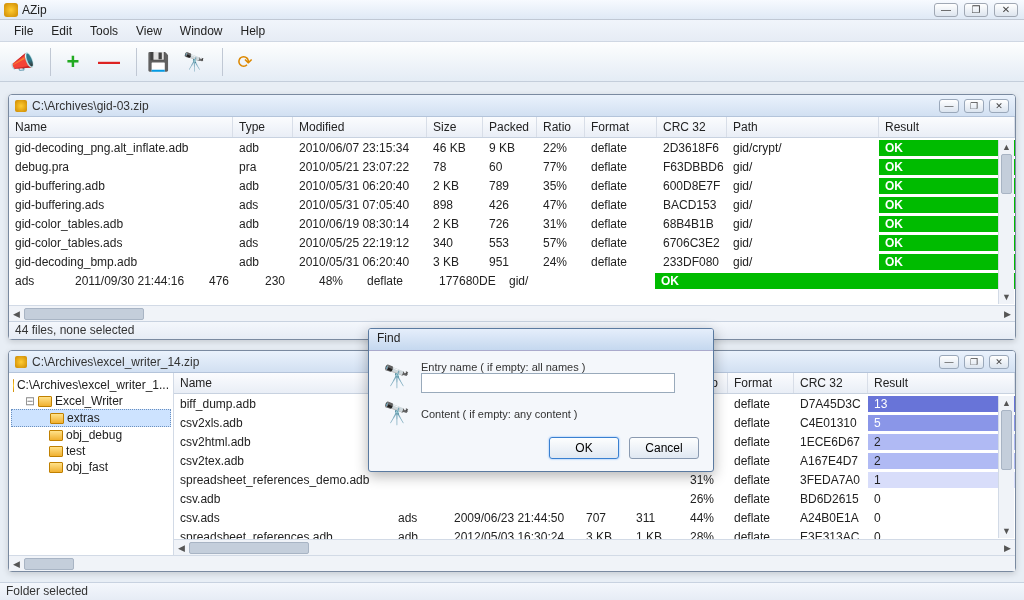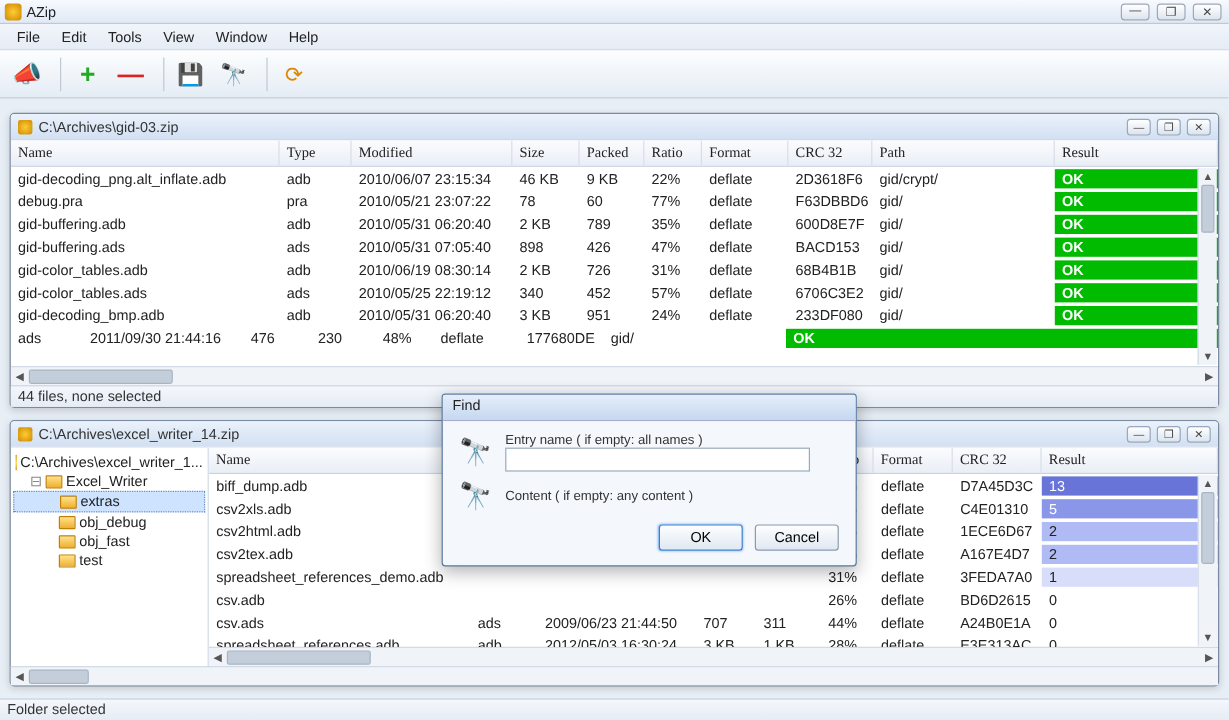--- a/index.html
+++ b/index.html
@@ -21,21 +21,21 @@
   .binoc { font-size:18px; }
   
   .subwin { position:absolute; border:1px solid #7a8aa0; border-radius:4px; background:#fff; box-shadow:0 2px 6px rgba(0,0,0,0.15); display:flex; flex-direction:column;}
   .sub-titlebar { height:22px; background:linear-gradient(#eaf2fc,#d2e0f2); display:flex; align-items:center; padding:0 6px; font-size:12px; color:#333; border-bottom:1px solid #b4c4da; border-radius:3px 3px 0 0;}
   .sub-titlebar .tic { width:12px; height:12px; background:radial-gradient(circle,#fc3,#c80); border-radius:2px; margin-right:5px;}
   .sub-wincontrols { margin-left:auto; display:flex; gap:5px;}
   .sub-winbtn { width:20px; height:14px; border:1px solid #9aa8ba; border-radius:3px; background:linear-gradient(#fff,#dbe4ef); display:flex;align-items:center;justify-content:center;font-size:9px;color:#444;}
   
   .grid { flex:1; overflow:hidden; display:flex; flex-direction:column;}
   .ghead { display:flex; background:linear-gradient(#fbfcfe,#e9eef6); border-bottom:1px solid #c8d2e0; }
-  .ghead .col { padding:3px 6px; border-right:1px solid #d8dee8; font-size:12px; color:#222; white-space:nowrap; overflow:hidden;font-family:Liberation Serif, serif;}
+  .ghead .col { padding:3px 6px; border-right:1px solid #d8dee8; font-size:12px; color:#222; white-space:nowrap; overflow:hidden;}
   .gbody { flex:1; overflow:auto;}
   .row { display:flex; border-bottom:0px; height:19px; align-items:center;}
   .row .cell { padding:1px 6px; font-size:12px; white-space:nowrap; overflow:hidden;}
   .ok { background:#0b0; color:#fff; font-weight:bold; padding:1px 6px;}
   .res-blue1 { background:#6874d8; color:#fff; padding:1px 6px;}
   .res-blue2 { background:#8a96e8; color:#fff; padding:1px 6px;}
   .res-blue3 { background:#b0baf4; color:#222; padding:1px 6px;}
   .res-blue4 { background:#d8ddfa; color:#222; padding:1px 6px;}
   .res-plain { padding:1px 6px; }
   
@@ -188,21 +188,21 @@
           <div class="cell" style="width:72px">deflate</div>
           <div class="cell" style="width:70px">68B4B1B</div>
           <div class="cell" style="width:152px">gid/</div>
           <div class="cell ok" style="flex:1">OK</div>
         </div>
         <div class="row">
           <div class="cell" style="width:224px">gid-color_tables.ads</div>
           <div class="cell" style="width:60px">ads</div>
           <div class="cell" style="width:134px">2010/05/25 22:19:12</div>
           <div class="cell" style="width:56px">340</div>
-          <div class="cell" style="width:54px">452</div>
+          <div class="cell" style="width:54px">553</div>
           <div class="cell" style="width:48px">57%</div>
           <div class="cell" style="width:72px">deflate</div>
           <div class="cell" style="width:70px">6706C3E2</div>
           <div class="cell" style="width:152px">gid/</div>
           <div class="cell ok" style="flex:1">OK</div>
         </div>
         <div class="row">
           <div class="cell" style="width:224px">gid-decoding_bmp.adb</div>
           <div class="cell" style="width:60px">adb</div>
           <div class="cell" style="width:134px">2010/05/31 06:20:40</div>
@@ -264,25 +264,25 @@
       <div class="tree-item sel" style="padding-left:38px">
           <span class="folder-ic"></span>
           <span>extras</span>
         </div>
       <div class="tree-item" style="padding-left:38px">
           <span class="folder-ic"></span>
           <span>obj_debug</span>
         </div>
       <div class="tree-item" style="padding-left:38px">
           <span class="folder-ic"></span>
-          <span>obj_fast</span>
+          <span>test</span>
         </div>
       <div class="tree-item" style="padding-left:38px">
           <span class="folder-ic"></span>
-          <span>test</span>
+          <span>obj_fast</span>
         </div>
     </div>
     <div class="grid" style="flex:1; position:relative">
       <div class="ghead">
         <div class="col" style="width:218px">Name</div>
         <div class="col" style="width:56px">Type</div>
         <div class="col" style="width:132px">Modified</div>
         <div class="col" style="width:50px">Size</div>
         <div class="col" style="width:54px">Packed</div>
         <div class="col" style="width:44px">Ratio</div>

